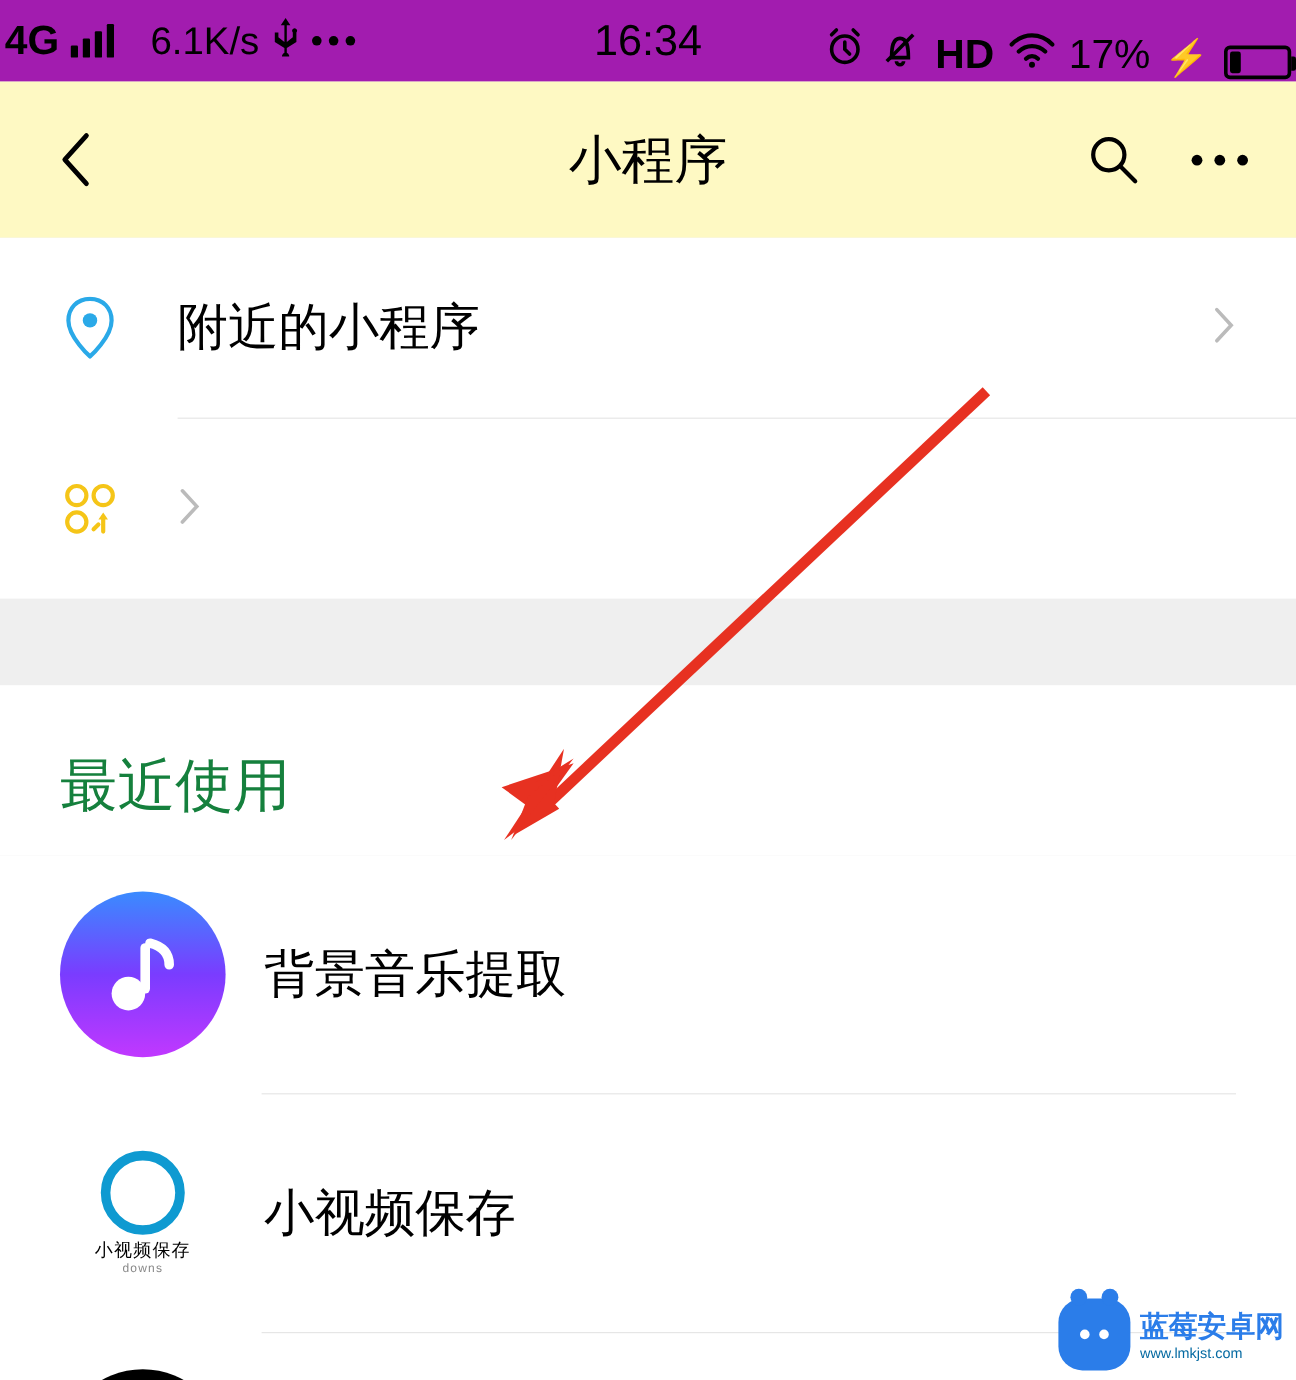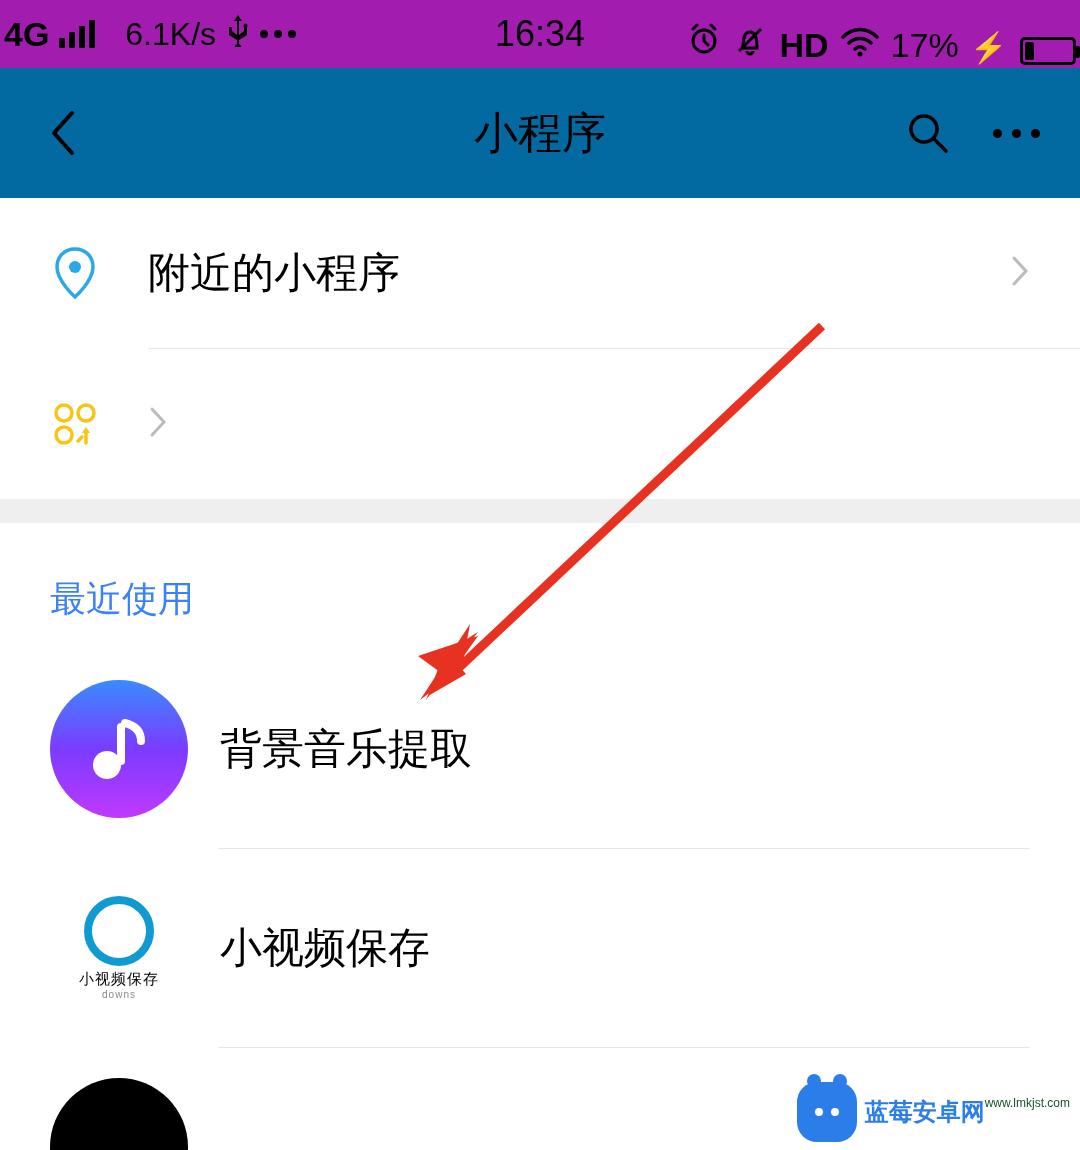--- a/index.html
+++ b/index.html
@@ -16,36 +16,36 @@
     .net-text { font-weight: 600; }
     .speed-text { font-size: 32px; margin-left: 20px; }
     .battery-box { display: inline-flex; align-items: center; gap: 4px; }
     .battery-shell { width: 56px; height: 28px; border: 3px solid #000; border-radius: 5px; position: relative; }
     .battery-shell::after { content:""; position:absolute; right:-7px; top:6px; width:4px; height:12px; background:#000; border-radius:0 2px 2px 0; }
     .battery-fill { position:absolute; left:2px; top:2px; bottom:2px; width:17%; background:#000; border-radius:2px; }
     .tri-dots { display:inline-flex; gap:6px; }
     .tri-dots i { width:8px; height:8px; background:#000; border-radius:50%; display:block; }
 
     
-    .header { height: 130px; background: #0369a1; display: flex; align-items: center; padding: 0 40px; position: relative; }
+    .header { height: 130px; background: #fef9c3; display: flex; align-items: center; padding: 0 40px; position: relative; }
     .back-btn { width: 46px; height: 46px; display:flex; align-items:center; justify-content:center; }
     .title { position:absolute; left:50%; transform:translateX(-50%); font-size: 44px; font-weight: 500; }
     .header-right { margin-left:auto; display:flex; align-items:center; gap:40px; }
     .search-btn,.more-btn { width:48px; height:48px; display:flex; align-items:center; justify-content:center; }
 
     
     .section { background: #fff; }
     .row { display:flex; align-items:center; height:150px; padding:0 50px; }
     .row-icon { width:50px; height:50px; display:flex; align-items:center; justify-content:center; margin-right:48px; }
     .row-label { font-size: 42px; color:#000; flex:1; }
     .chevron { color:#bbb; }
     .divider { height:1px; background:#e6e6e6; margin-left:148px; }
     .gap { height: 24px; background:#efefef; }
 
-    .section-title { font-size: 36px; color:#3b82f6; padding: 52px 50px 26px; background:#fff; }
+    .section-title { font-size: 48px; color:#15803d; padding: 52px 50px 26px; background:#fff;margin-top:48px; }
 
     .app-list { background:#fff; }
     .app-row { display:flex; align-items:center; padding: 30px 50px; }
     .app-icon { width:138px; height:138px; border-radius:50%; margin-right:32px; display:flex; align-items:center; justify-content:center; flex:0 0 138px; overflow:hidden; position:relative; }
     .app-label { font-size: 42px; color:#000; }
     .app-divider { height:1px; background:#e6e6e6; margin-left:218px; margin-right:50px; }
 
     
     .icon-music { background: linear-gradient(180deg,#3a8bff 0%,#7a3cff 50%,#c138ff 100%); }
     .icon-music svg { width:72px; height:72px; }
@@ -58,23 +58,23 @@
     
     .arrow-layer { position:absolute; left:0; top:0; width:1080px; height:1150px; pointer-events:none; }
 
     
     .watermark { position:absolute; right:10px; bottom:8px; display:flex; align-items:center; gap:8px; }
     .wm-logo { width:60px; height:60px; background:#2b7de9; border-radius:20px 20px 20px 20px; position:relative; }
     .wm-logo::before,.wm-logo::after { content:""; position:absolute; top:-8px; width:14px; height:14px; background:#2b7de9; border-radius:50%; }
     .wm-logo::before { left:10px; } .wm-logo::after { right:10px; }
     .wm-face { position:absolute; inset:0; display:flex; align-items:center; justify-content:center; gap:8px; }
     .wm-face i { width:8px; height:8px; background:#fff; border-radius:50%; }
-    .wm-text { display:flex; }
+    .wm-text { display:flex; flex-direction:column; }
     .wm-text .t1 { font-size:24px; color:#2b7de9; font-weight:700; }
-    .wm-text .t2 { font-size:12px; color:#14532d; }
+    .wm-text .t2 { font-size:12px; color:#0369a1; }
   </style>
 </head>
 <body>
 
 <div class="status-bar">
   <div class="status-left">
     <span class="net-text">4G</span>
     <span class="signal-bars">
         <span></span>
         <span></span>

